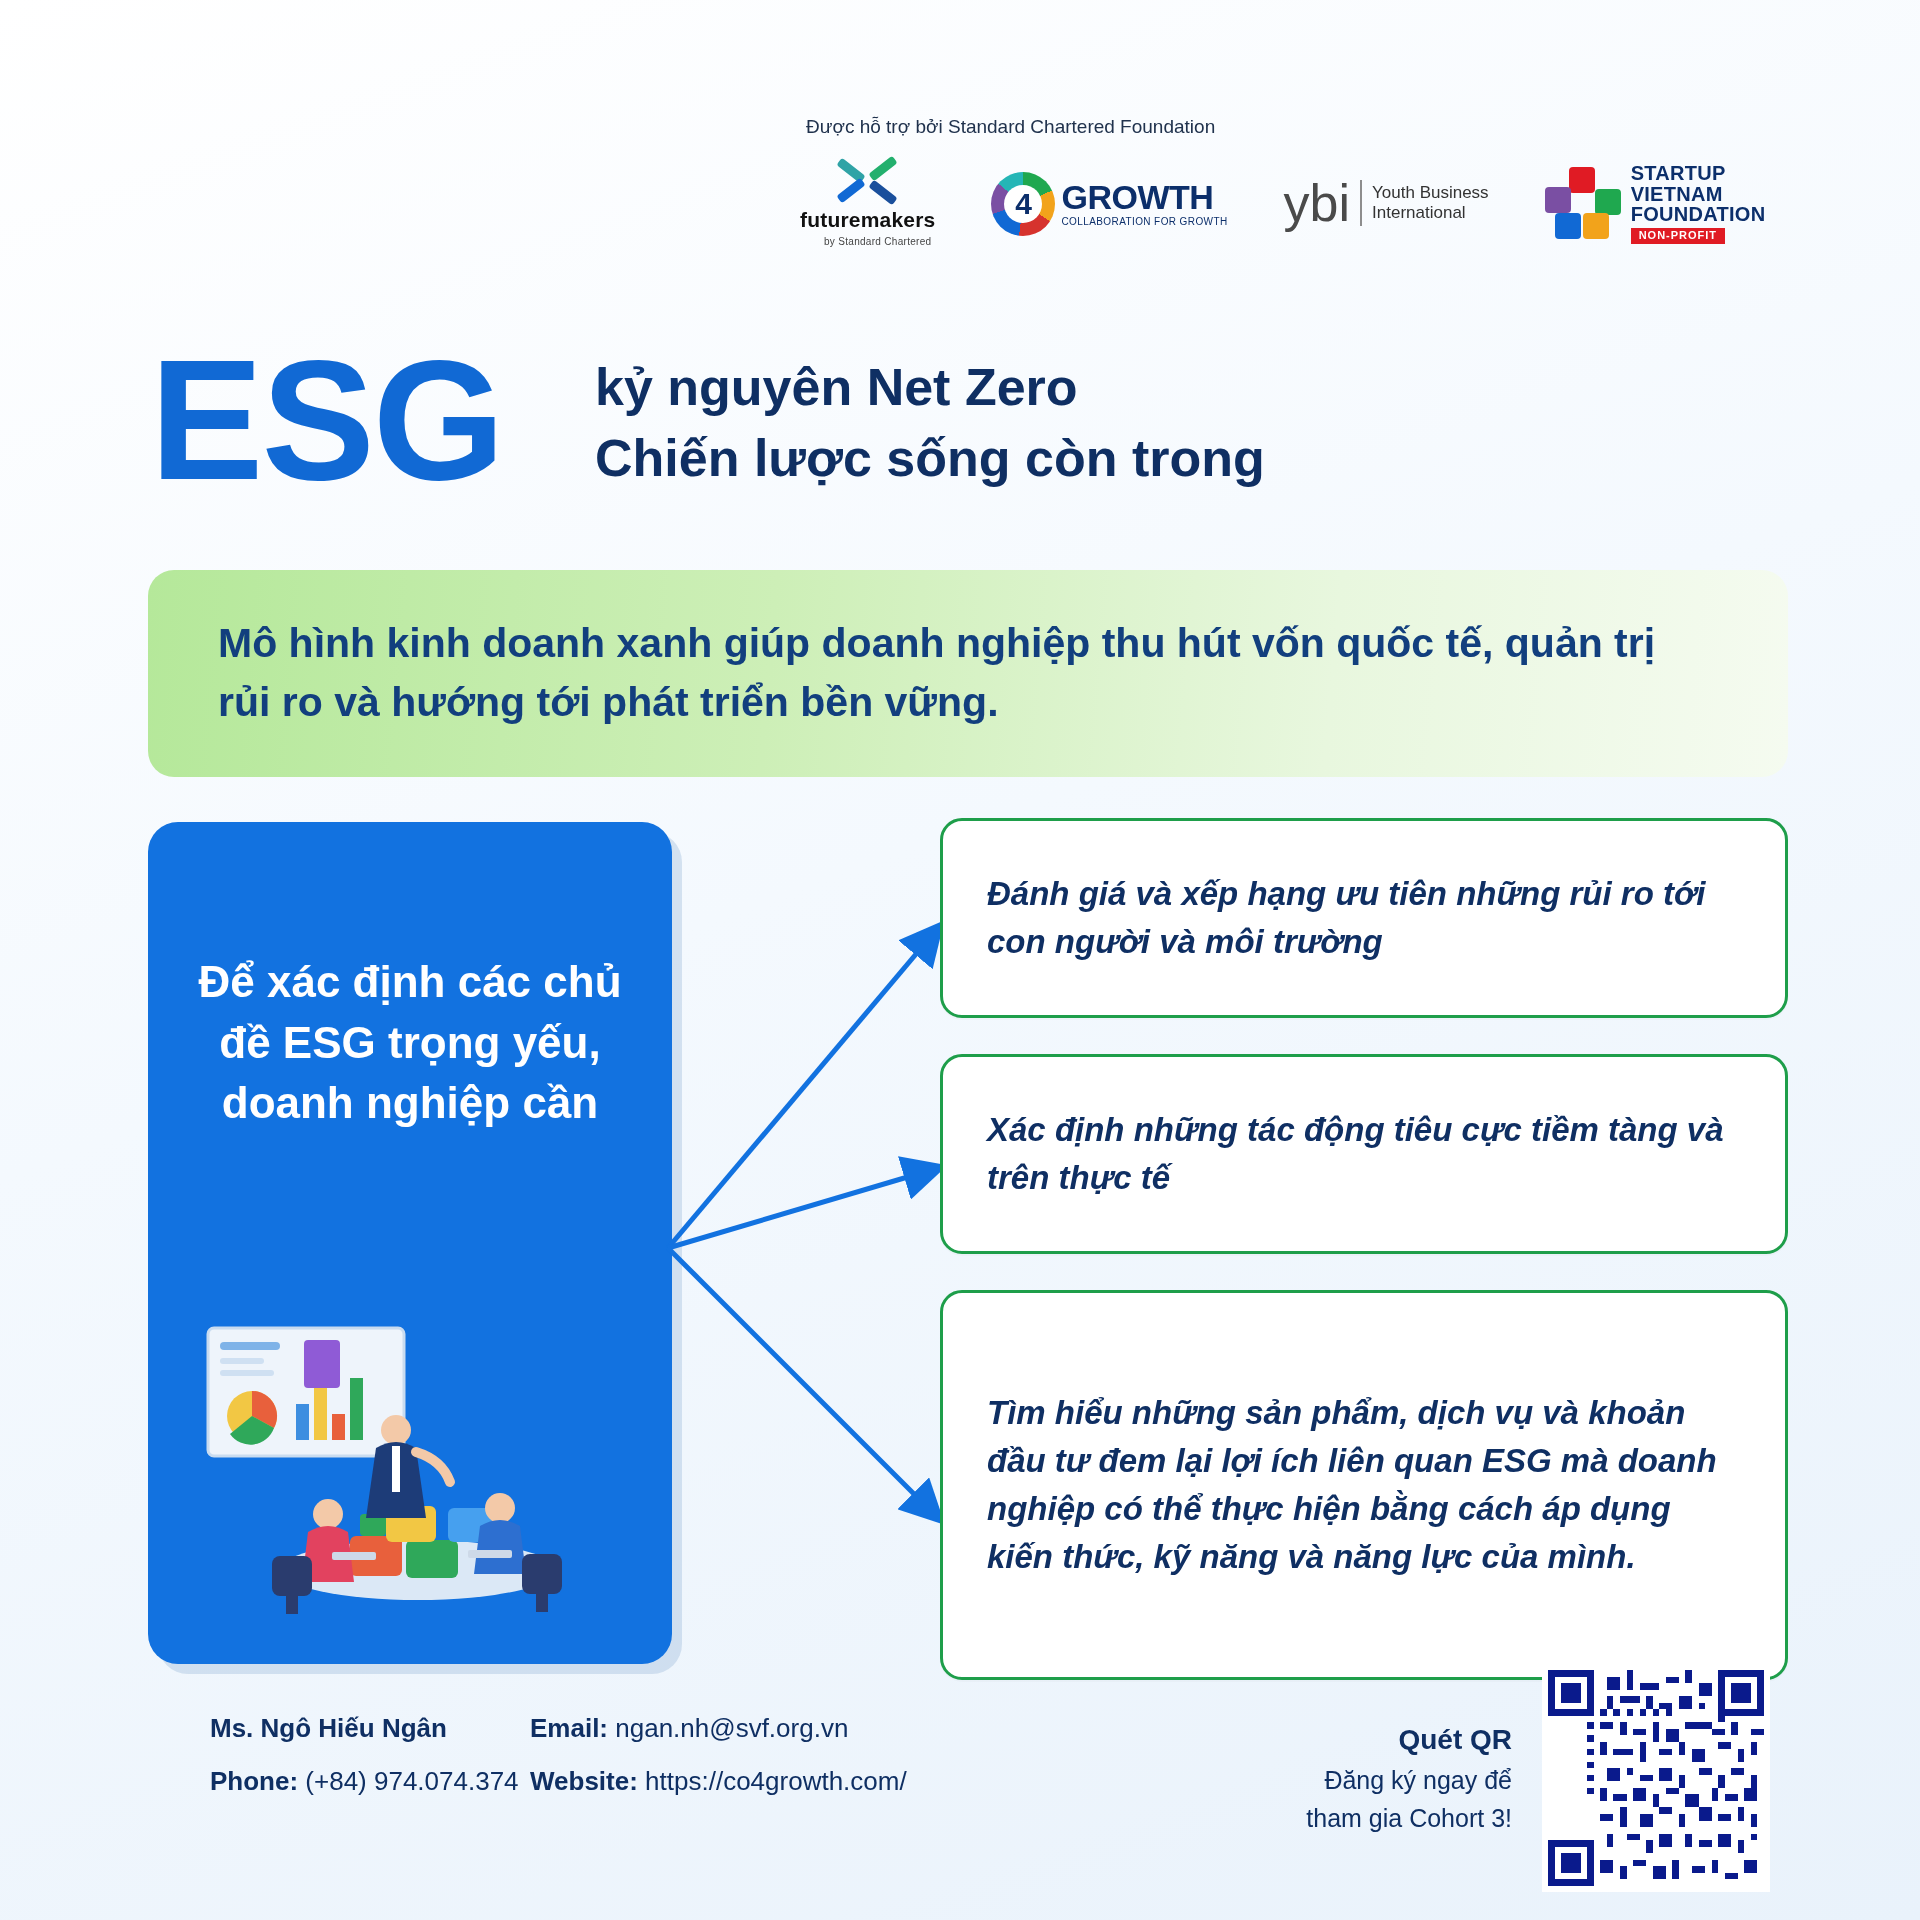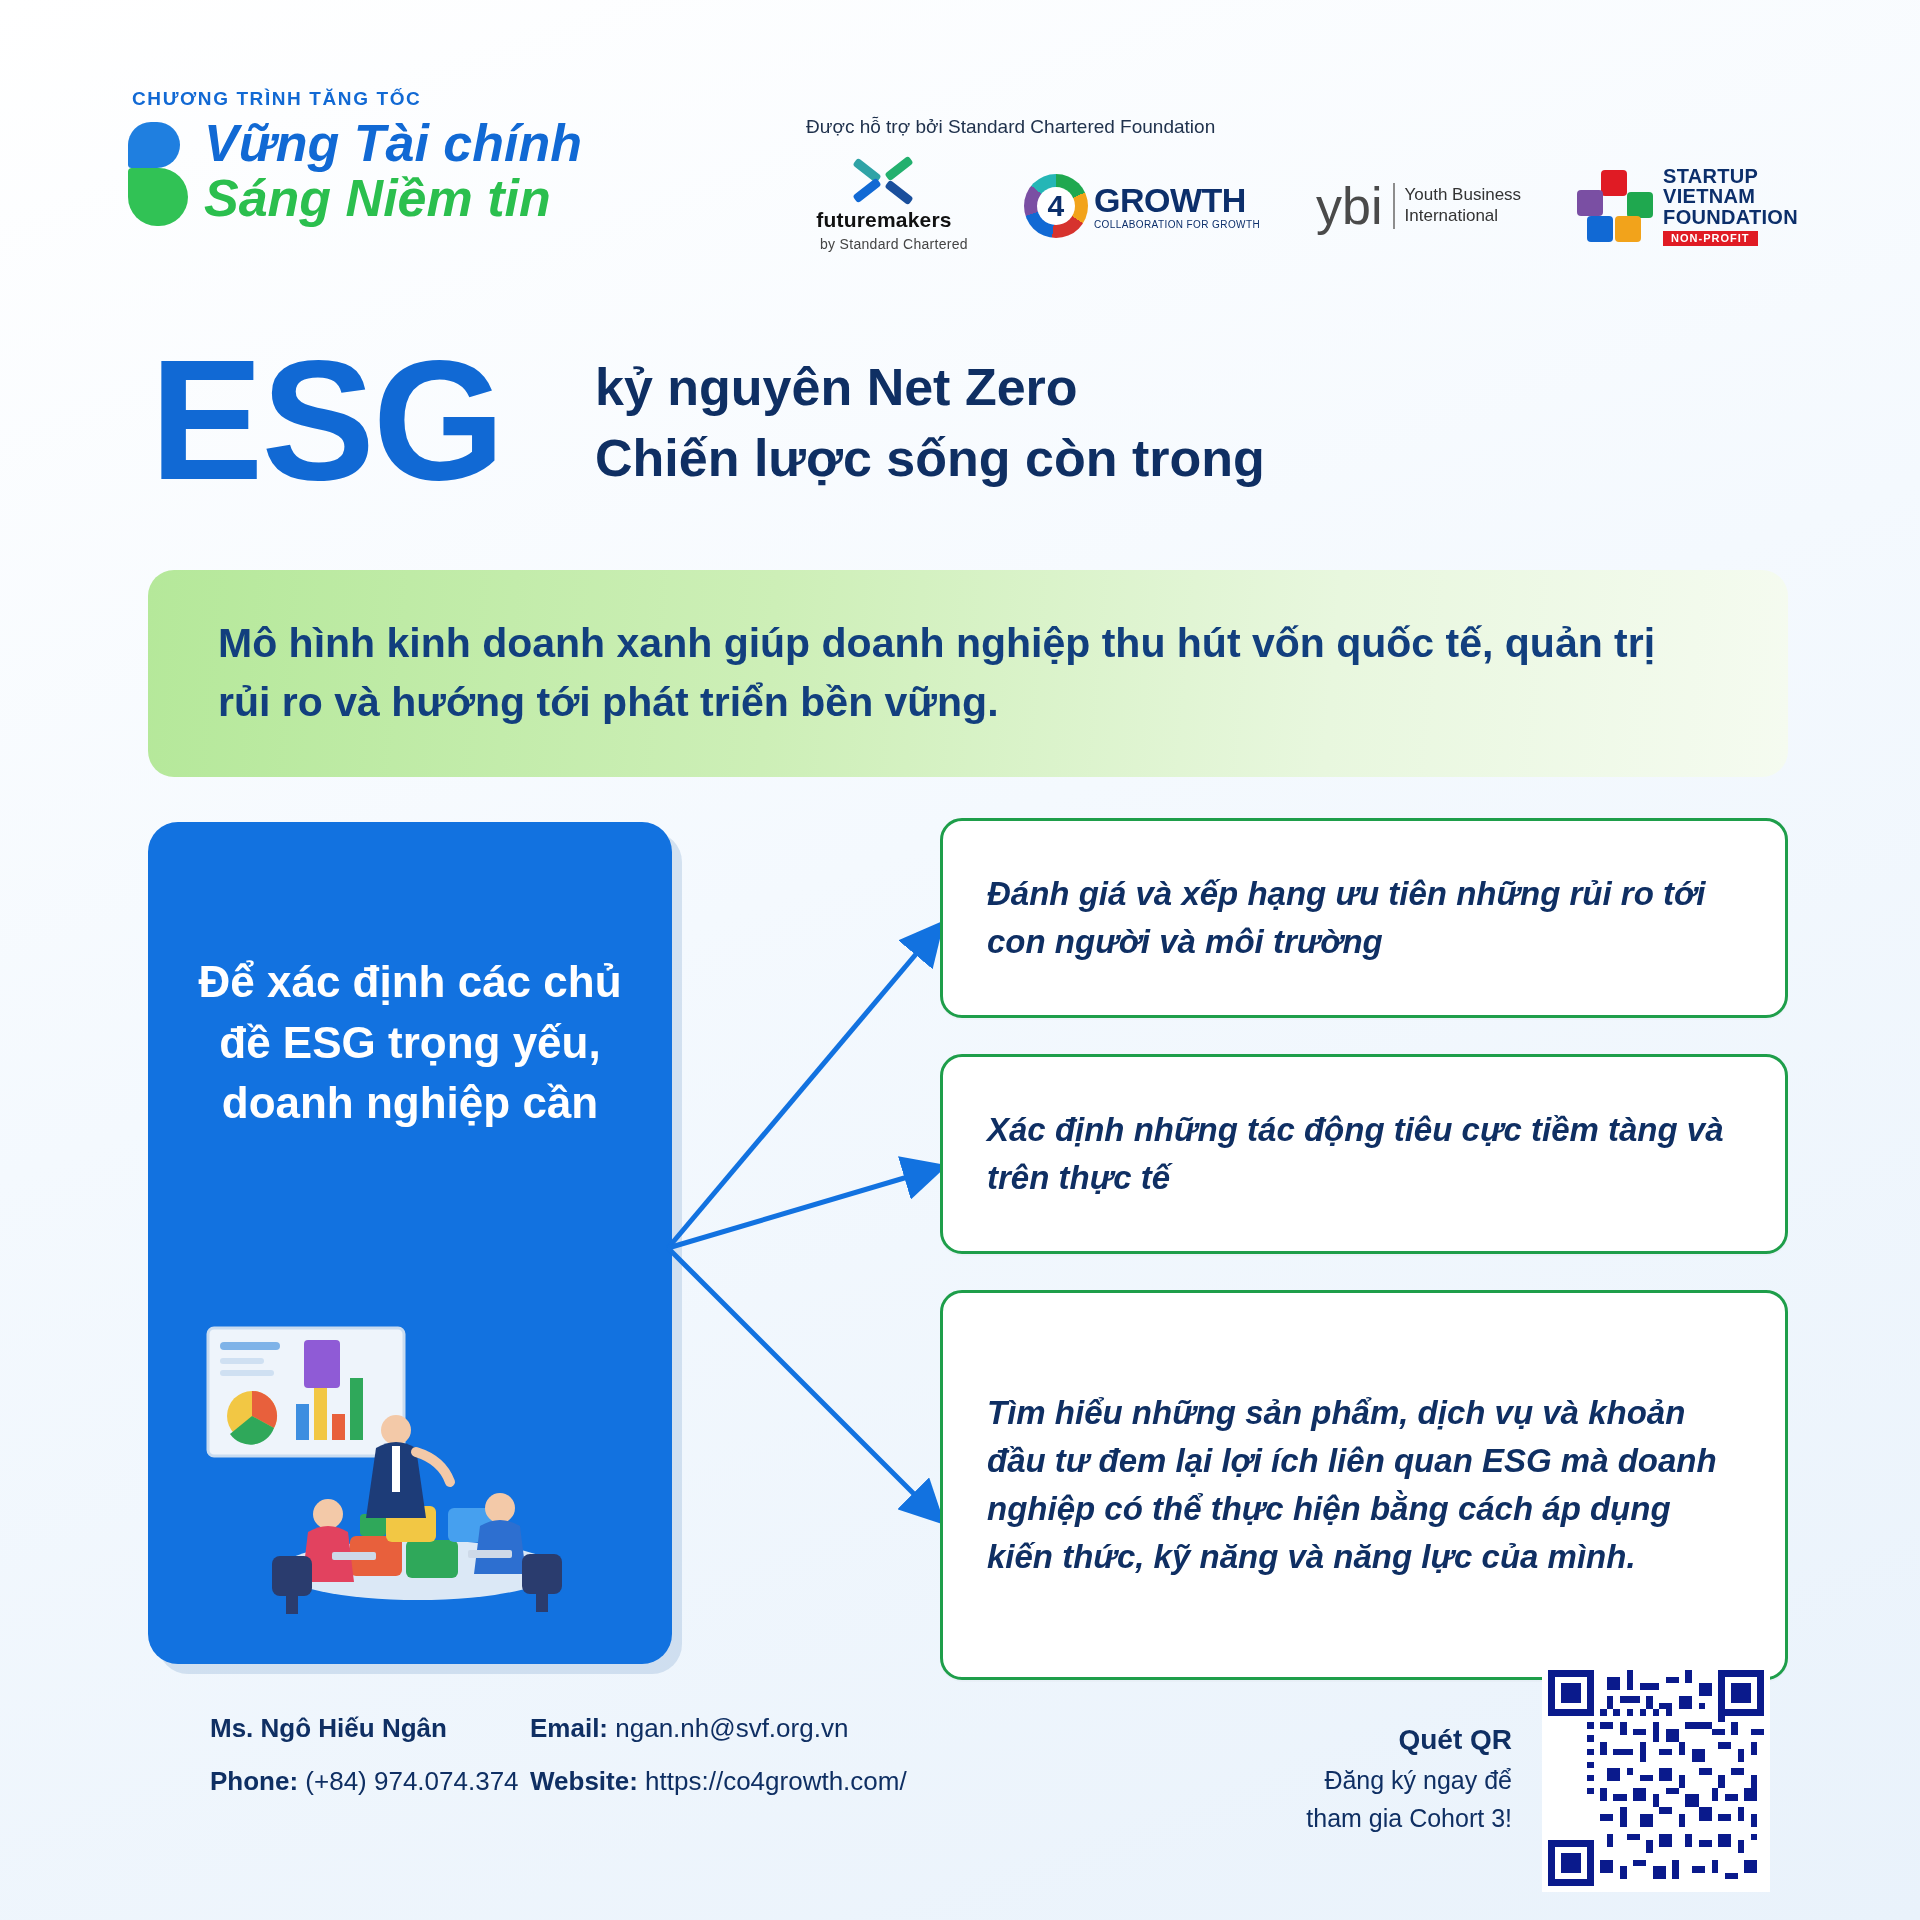--- a/index.html
+++ b/index.html
@@ -101,21 +101,21 @@
   .fm { flex-direction: column; gap: 4px; }
   .fm-glyph { width: 68px; height: 44px; position: relative; }
   .fm-glyph i {
     position: absolute; display: block; border-radius: 3px;
   }
   .fm-glyph i.a { left: 2px; top: 6px; width: 30px; height: 9px; background: #2fa3a6; transform: rotate(38deg); }
   .fm-glyph i.b { left: 2px; top: 26px; width: 30px; height: 9px; background: #1169d4; transform: rotate(-38deg); }
   .fm-glyph i.c { left: 34px; top: 4px; width: 30px; height: 9px; background: #23b06e; transform: rotate(-38deg); }
   .fm-glyph i.d { left: 34px; top: 28px; width: 30px; height: 9px; background: #1a4f9c; transform: rotate(38deg); }
   .fm-name { font-size: 21px; font-weight: bold; color: #111; letter-spacing: .2px; }
-  .fm-sub { font-size: 14px; color: #444; letter-spacing: .3px; padding-left: 20px; }
+  .fm-sub { font-size: 10px; color: #444; letter-spacing: .3px; padding-left: 20px; }
 
   
   .c4 { gap: 6px; }
   .c4-ring {
     width: 64px; height: 64px; border-radius: 50%;
     background:
       conic-gradient(#1fa84f 0 18%, #f2a31b 18% 34%, #d6332e 34% 52%, #1169d4 52% 70%, #7a4fa3 70% 86%, #25b6b6 86% 100%);
     position: relative;
   }
   .c4-ring::after {
@@ -293,33 +293,20 @@
     width: 228px; height: 228px;
     background: #fff;
     padding: 6px;
   }
 </style>
 </head>
 <body>
 
 <div class="header">
 
-  <div class="brand">
-    <div class="brand-kicker">CHƯƠNG TRÌNH TĂNG TỐC</div>
-    <div class="brand-body">
-      <div class="brand-mark">
-        <span class="leaf-blue"></span>
-        <span class="leaf-green"></span>
-      </div>
-      <div class="brand-text">
-        <div class="brand-line1">Vững Tài chính</div>
-        <div class="brand-line2">Sáng Niềm tin</div>
-      </div>
-    </div>
-  </div>
 
   <div class="partners">
     <div class="partners-label">Được hỗ trợ bởi Standard Chartered Foundation</div>
     <div class="partner-row">
 
       <div class="partner fm">
         <div class="fm-glyph">
           <i class="a"></i>
             <i class="b"></i>
             <i class="c"></i>

